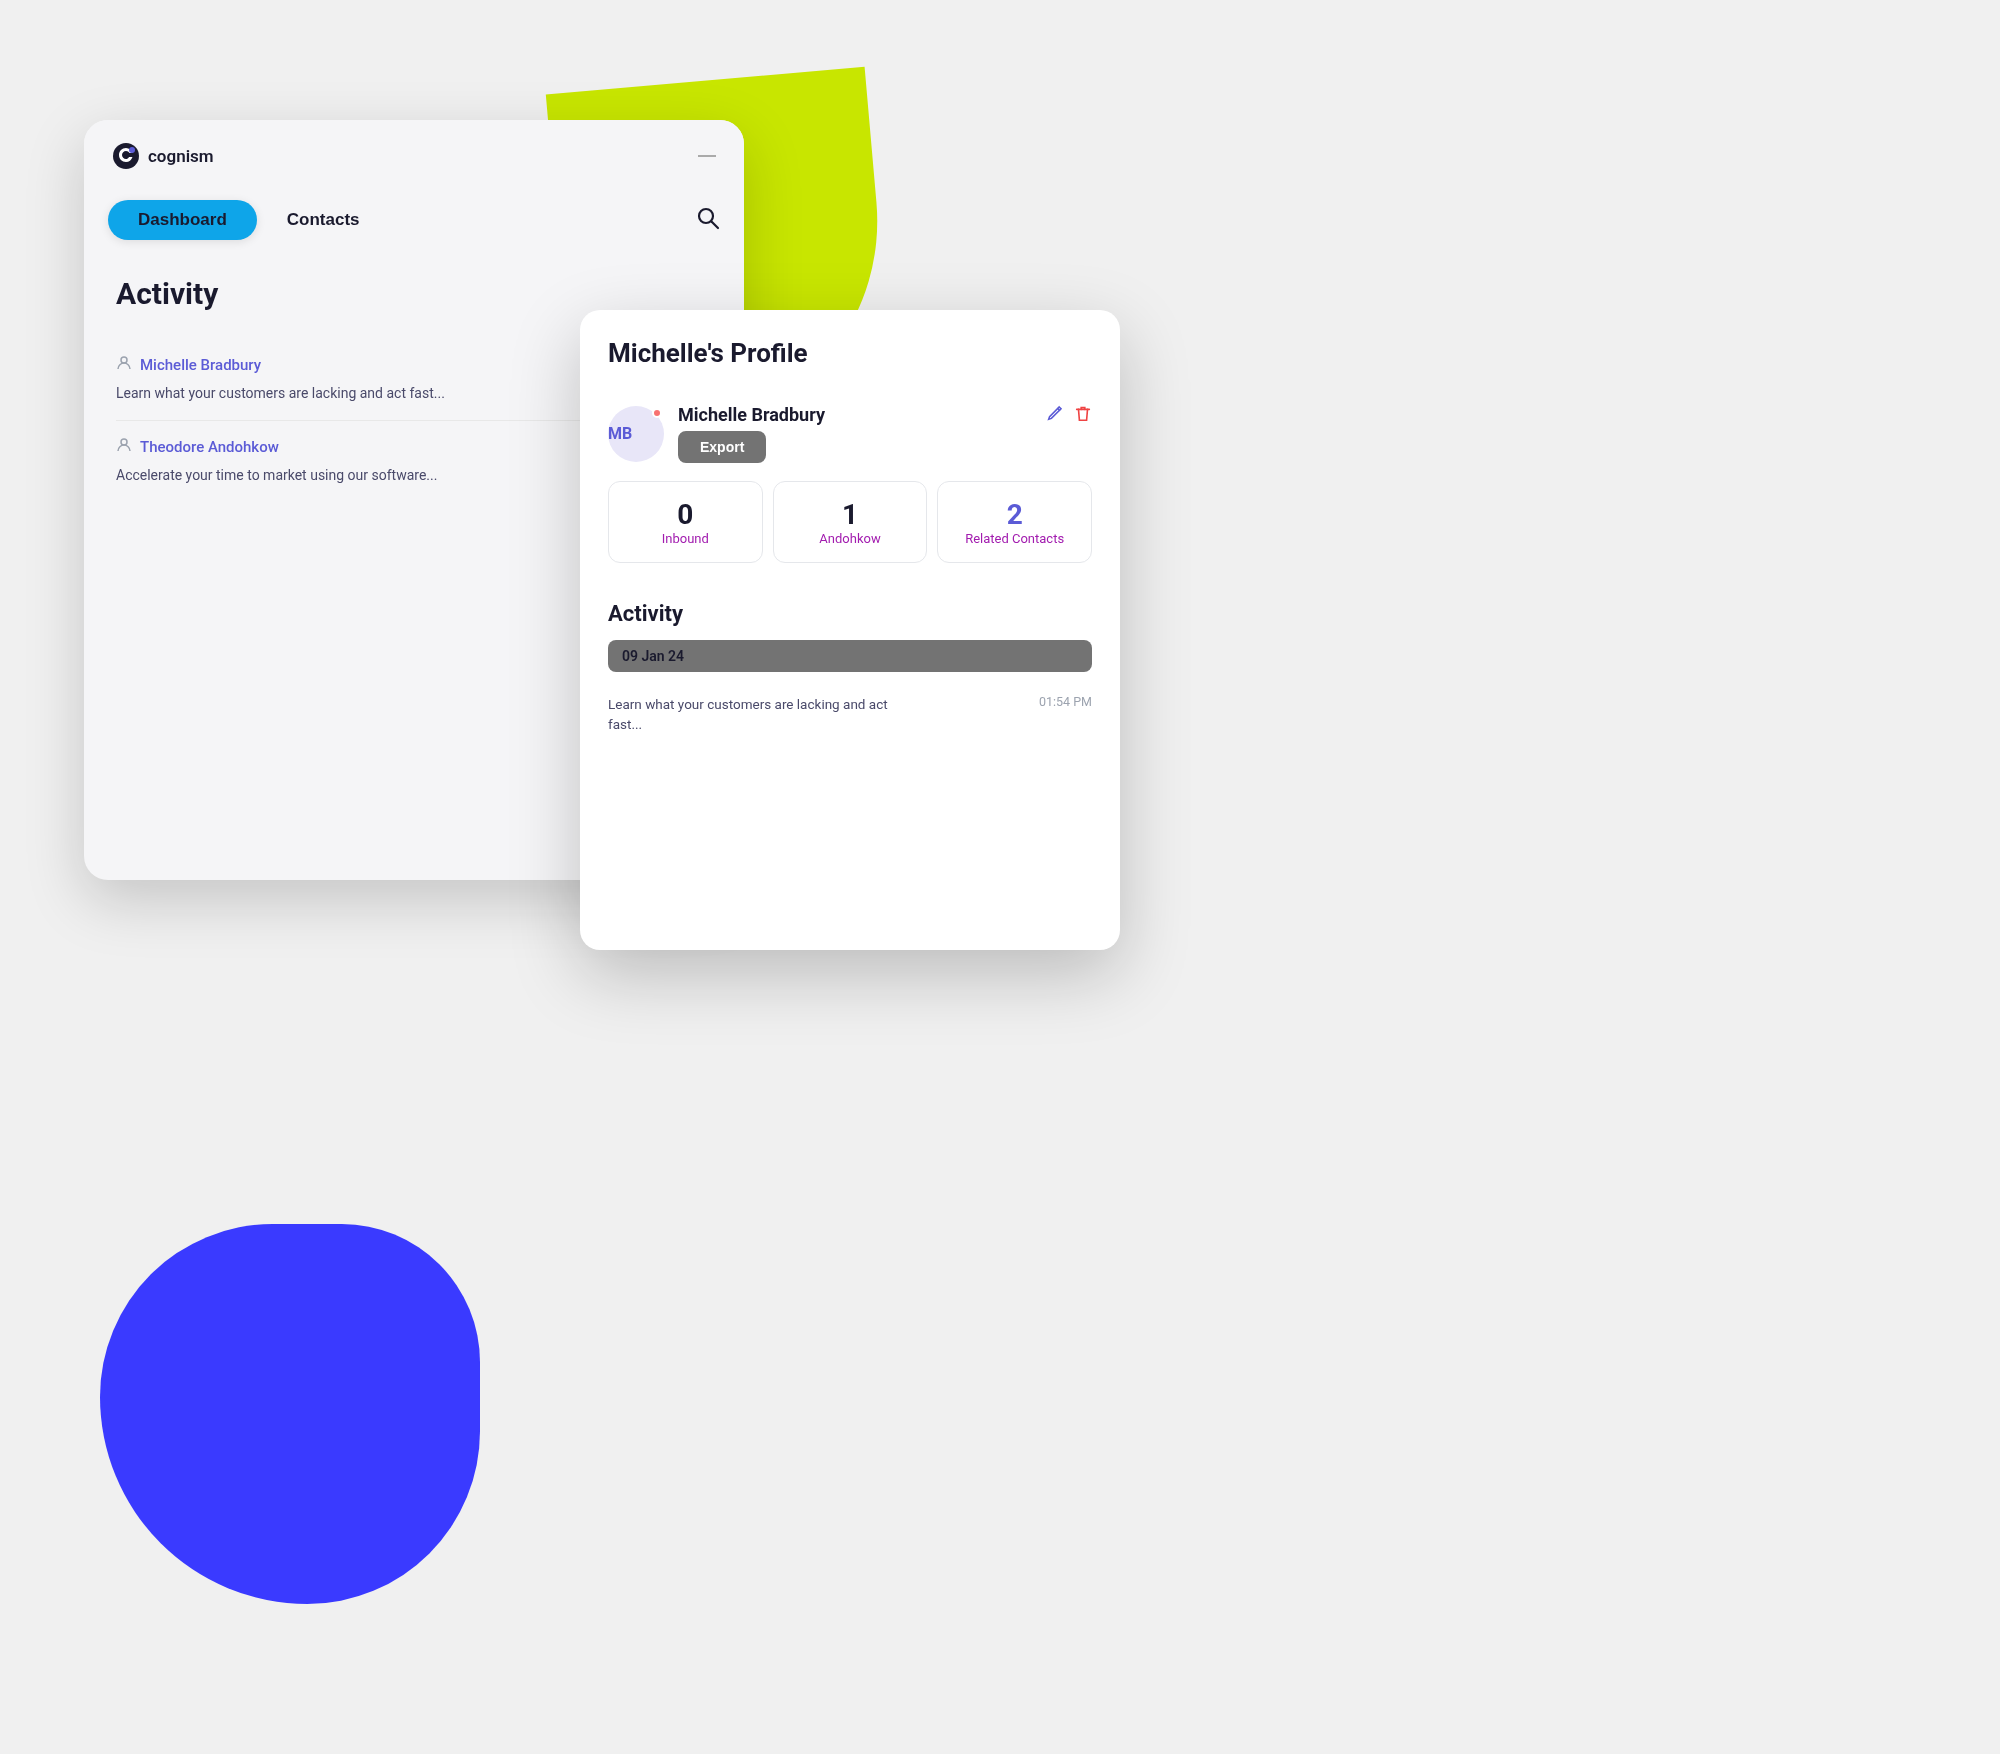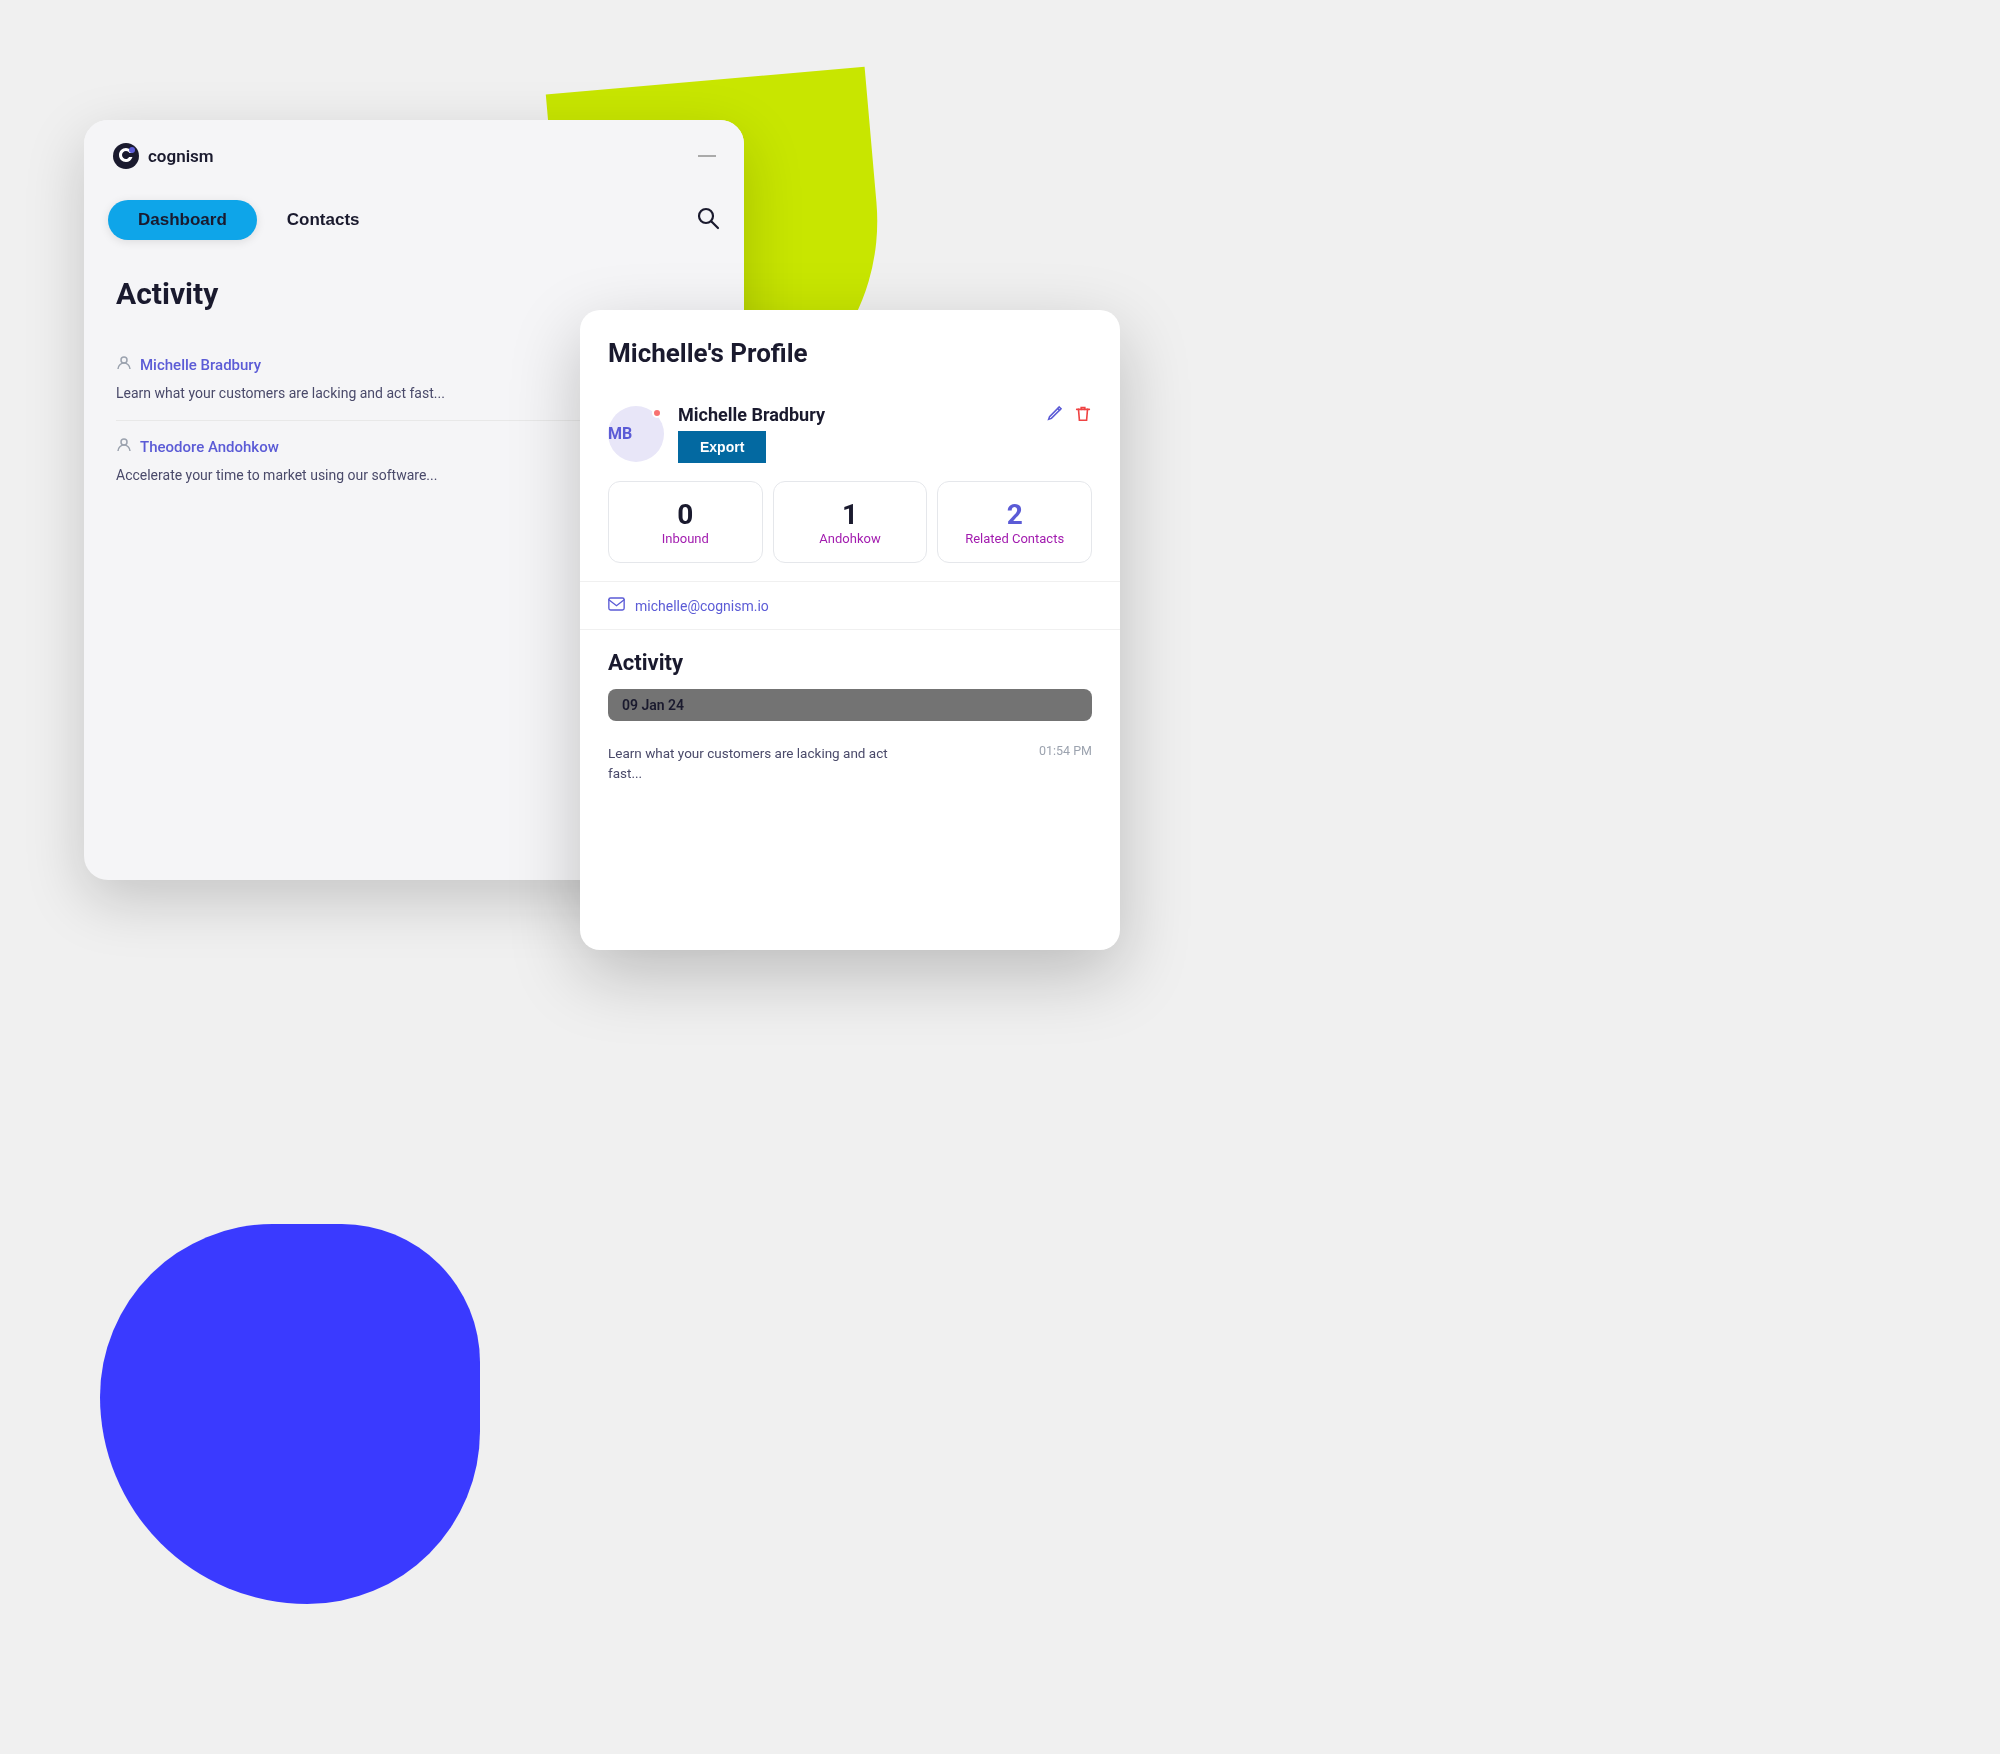--- a/index.html
+++ b/index.html
@@ -252,25 +252,25 @@
       cursor: pointer;
     }
 
     .delete-btn {
       color: #ef4444;
       font-size: 18px;
       cursor: pointer;
     }
 
     .export-btn {
-      background: #0369a1;
+      background: #737373;
       color: white;
       border: none;
       padding: 8px 22px;
-      border-radius: 0;
+      border-radius: 8px;
       font-size: 14px;
       font-weight: 600;
       cursor: pointer;
       margin-top: 6px;
     }
 
     .stats-grid {
       display: grid;
       grid-template-columns: 1fr 1fr 1fr;
       gap: 10px;
@@ -472,29 +472,20 @@
     <div class="stat-box">
       <span class="stat-number">1</span>
       <div class="stat-label">Andohkow</div>
     </div>
     <div class="stat-box">
       <span class="stat-number purple">2</span>
       <div class="stat-label">Related Contacts</div>
     </div>
   </div>
 
-  <div class="email-row">
-    <span class="email-icon">
-      <svg width="17" height="14" viewBox="0 0 20 16" fill="none" stroke="#5b5bd6" stroke-width="1.6" stroke-linecap="round">
-        <rect x="1" y="1" width="18" height="14" rx="2"></rect>
-        <polyline points="1,3 10,10 19,3"></polyline>
-      </svg>
-    </span>
-    <span class="email-text">michelle@cognism.io</span>
-  </div>
 
   <div class="profile-activity">
     <h3 class="profile-activity-title">Activity</h3>
     <div class="date-badge">09 Jan 24</div>
     <div class="profile-activity-item">
       <span class="profile-activity-text">Learn what your customers are lacking and act fast...</span>
       <span class="profile-activity-time">01:54 PM</span>
     </div>
   </div>
 </div>

